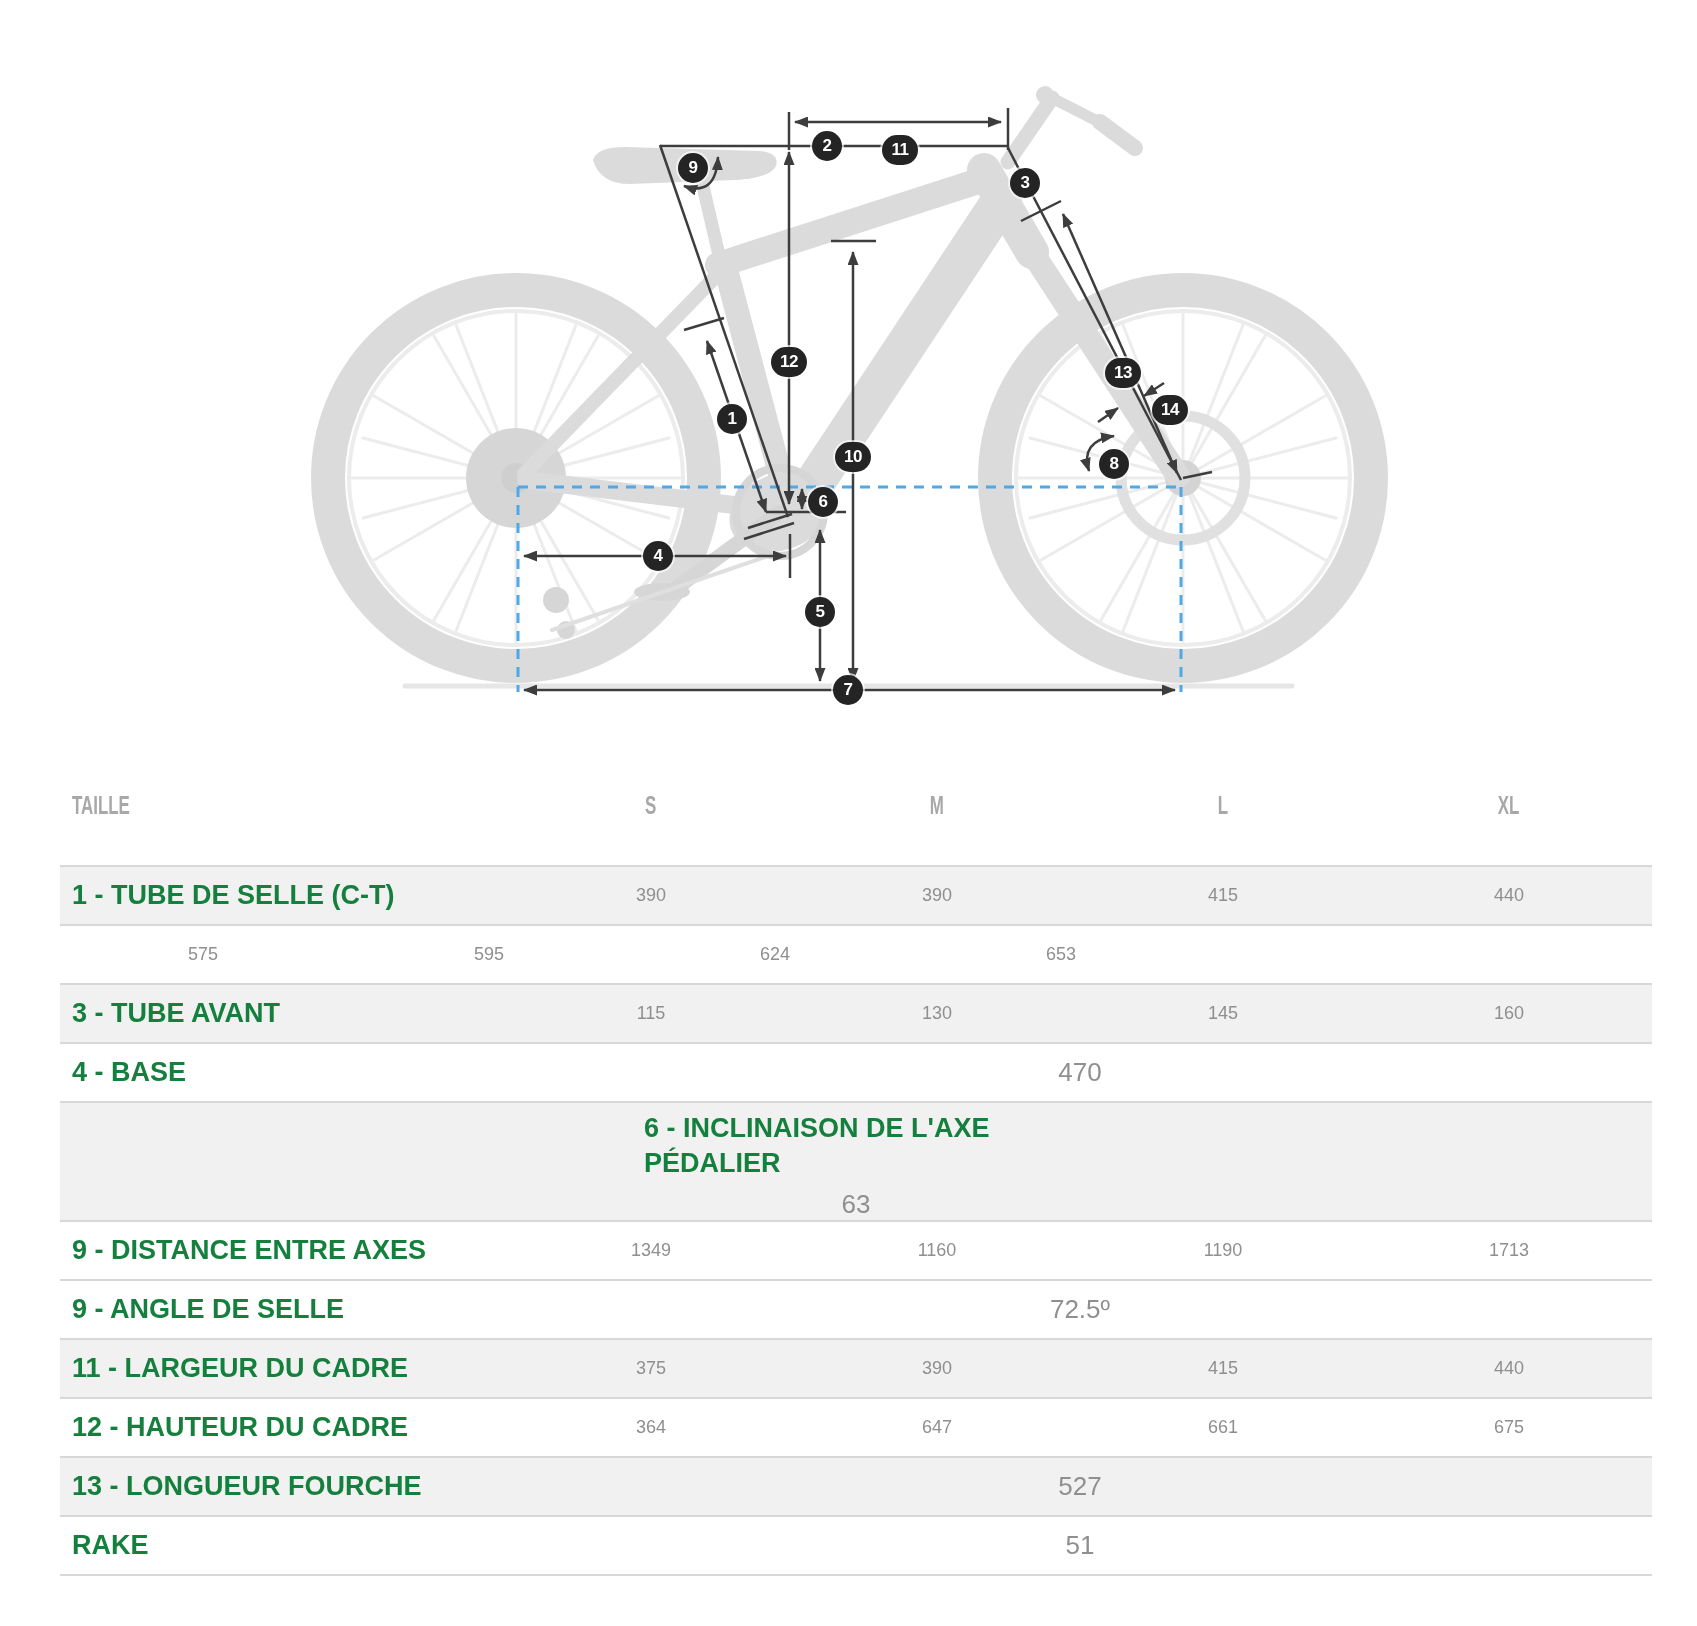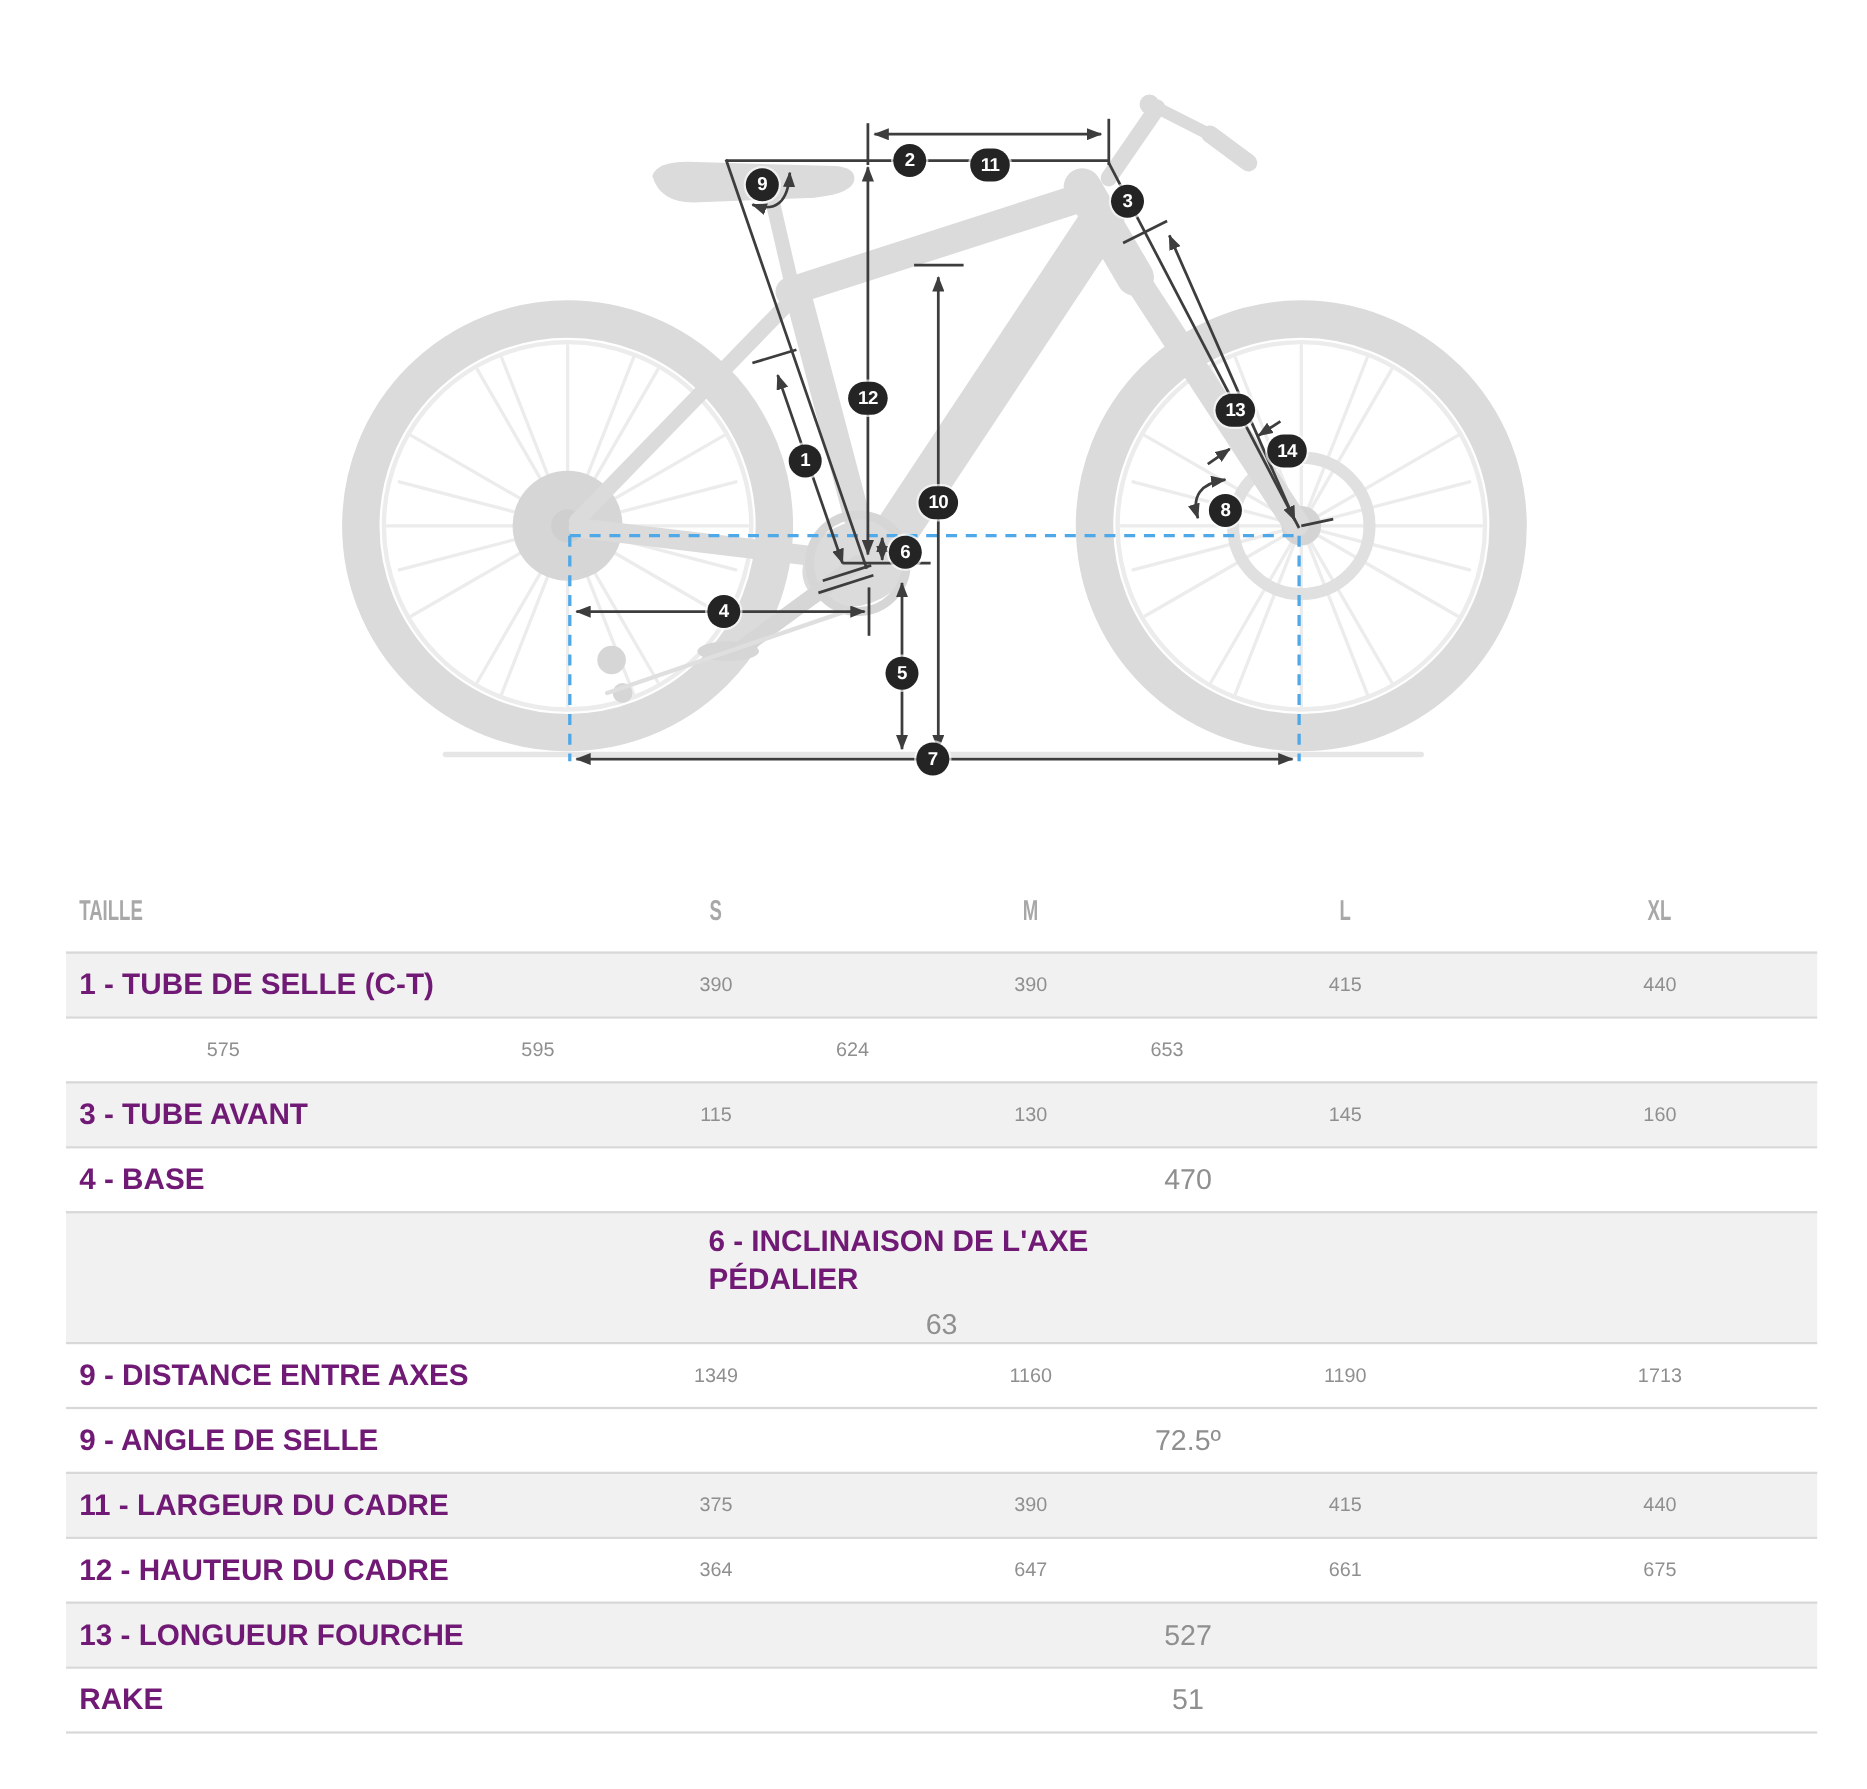--- a/index.html
+++ b/index.html
@@ -13,32 +13,32 @@
     position:absolute;transform:translate(-50%,-50%);
     background:#242424;color:#fff;border-radius:50%;
     font-size:17px;font-weight:bold;line-height:30px;height:30px;min-width:30px;
     text-align:center;box-shadow:0 0 0 2px rgba(255,255,255,.65);
     letter-spacing:-.5px;
   }
   .badge.wide{min-width:36px;border-radius:15px;margin-top:28px;}
 
   
   .geo-table{position:absolute;left:60px;top:790px;width:1592px;border-bottom:2px solid #d8d8d8;}
-  .g-head{display:flex;height:75px;align-items:center;}
+  .g-head{display:flex;height:75px;align-items:flex-start;}
   .g-head .hcell{color:#a8a8a8;font-weight:bold;font-size:26px;}
   .cond{display:inline-block;transform:scaleX(.65);transform-origin:center;white-space:nowrap;}
   .g-head .label-col{width:448px;box-sizing:border-box;padding-left:12px;}
   .g-head .label-col .cond{transform-origin:left center;}
   .g-head .val-col{width:286px;text-align:center;}
   .g-row{display:flex;border-top:2px solid #d8d8d8;min-height:57px;align-items:center;}
   .g-row.alt{background:#f1f1f1;}
   .g-row.tall{min-height:93px;flex-direction:column;}
   .g-cell.label{
     width:448px;box-sizing:border-box;padding:8px 44px 8px 12px;
-    font-weight:bold;color:#701a75;font-size:27px;line-height:1.3;
+    font-weight:bold;color:#15803d;font-size:27px;line-height:1.3;
   }
   .g-cell.val{width:286px;text-align:center;color:#8f8f8f;font-size:18px;}
   .g-cell.spanv{width:1144px;text-align:center;color:#8f8f8f;font-size:26px;}
 </style>
 </head>
 <body>
 
 <div class="stage">
 
   <div class="diagram-wrap">

